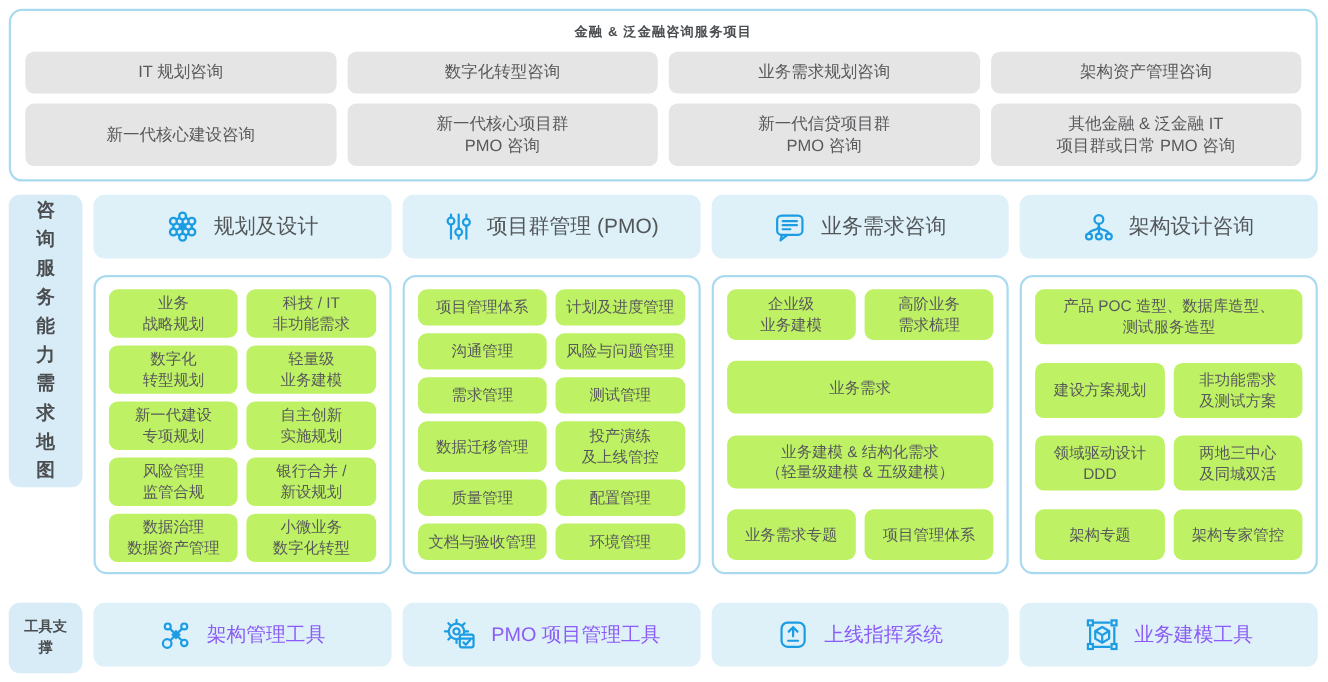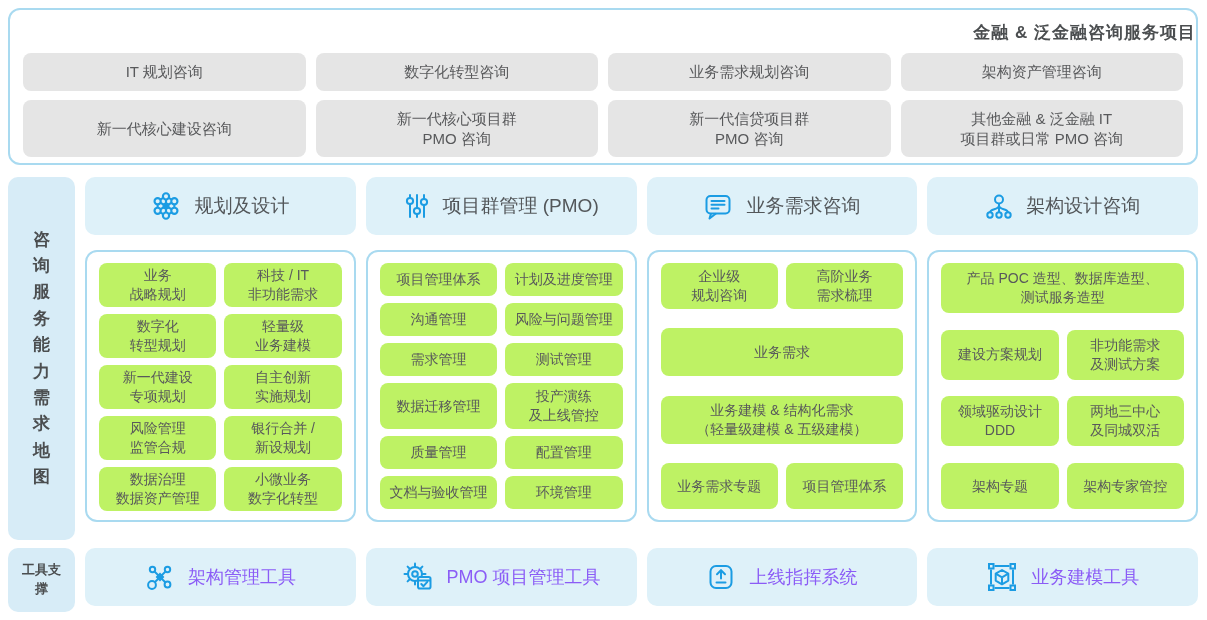--- a/index.html
+++ b/index.html
@@ -3,32 +3,32 @@
 <meta charset="utf-8">
 <style>
   * { margin:0; padding:0; box-sizing:border-box; }
   html,body { background:#fff; }
   body { font-family:"Liberation Sans","DejaVu Sans",sans-serif; color:#57595b; }
   .page { position:relative; width:1207px; height:620px; background:#fff; overflow:hidden; }
 
   
   .top-box { position:absolute; left:8px; top:8px; width:1190px; height:157px;
     border:2px solid #a9daf0; border-radius:12px; background:#fff; }
-  .top-title { text-align:right; font-size:17px; font-weight:bold; color:#4b4e50;
+  .top-title { text-align:center; font-size:12px; font-weight:bold; color:#4b4e50;
     padding-top:11px; letter-spacing:1px; }
   .top-grid { display:grid; grid-template-columns:repeat(4,1fr); grid-template-rows:38px 57px;
     gap:9px 10px; padding:9px 13px 0 13px; }
   .gray-item { background:#e5e5e5; border-radius:8px; display:flex; align-items:center;
     justify-content:center; text-align:center; font-size:15px; color:#58595b;
     line-height:1.3; white-space:pre-line; padding:2px 6px; }
 
   
   .mid-grid { position:absolute; left:8px; top:177px; width:1190px;
     display:grid; grid-template-columns:67px repeat(4,1fr); gap:10px; }
-  .map-sidebar { background:#d7ecf7; border-radius:10px; height:363px;
+  .map-sidebar { background:#d7ecf7; border-radius:10px; height:266px;
     display:flex; align-items:center; justify-content:center; }
   .map-sidebar-text { width:19px; font-size:17px; font-weight:bold; color:#4b4e50;
     line-height:1.55; word-break:break-all; text-align:center; }
   .col { display:flex; flex-direction:column; }
   .col-header { height:58px; background:#def1f9; border-radius:10px; display:flex;
     align-items:center; justify-content:center; gap:13px; font-size:19px; color:#53575a; }
   .col-body { margin-top:15px; height:272px; border:2px solid #a9daf0; border-radius:12px;
     background:#fff; padding:11px 12px; display:grid; grid-template-columns:1fr 1fr;
     gap:7px 8px; align-content:space-between; }
   .item { background:#bef264; border-radius:8px; display:flex; align-items:center;
@@ -172,21 +172,21 @@
               <line x1="8.5" y1="9" x2="21.5" y2="9"></line>
               <line x1="8.5" y1="12.7" x2="21.5" y2="12.7"></line>
               <line x1="8.5" y1="16.4" x2="15.5" y2="16.4"></line>
             </g>
           </svg>
         </span>
         <span>业务需求咨询</span>
       </div>
       <div class="col-body">
         <div class="item h46">企业级
-规划咨询</div>
+业务建模</div>
         <div class="item h46">高阶业务
 需求梳理</div>
         <div class="item h48 span2">业务需求</div>
         <div class="item h48 span2">业务建模 &amp; 结构化需求
 （轻量级建模 &amp; 五级建模）</div>
         <div class="item h46">业务需求专题</div>
         <div class="item h46">项目管理体系</div>
       </div>
     </div>
 

